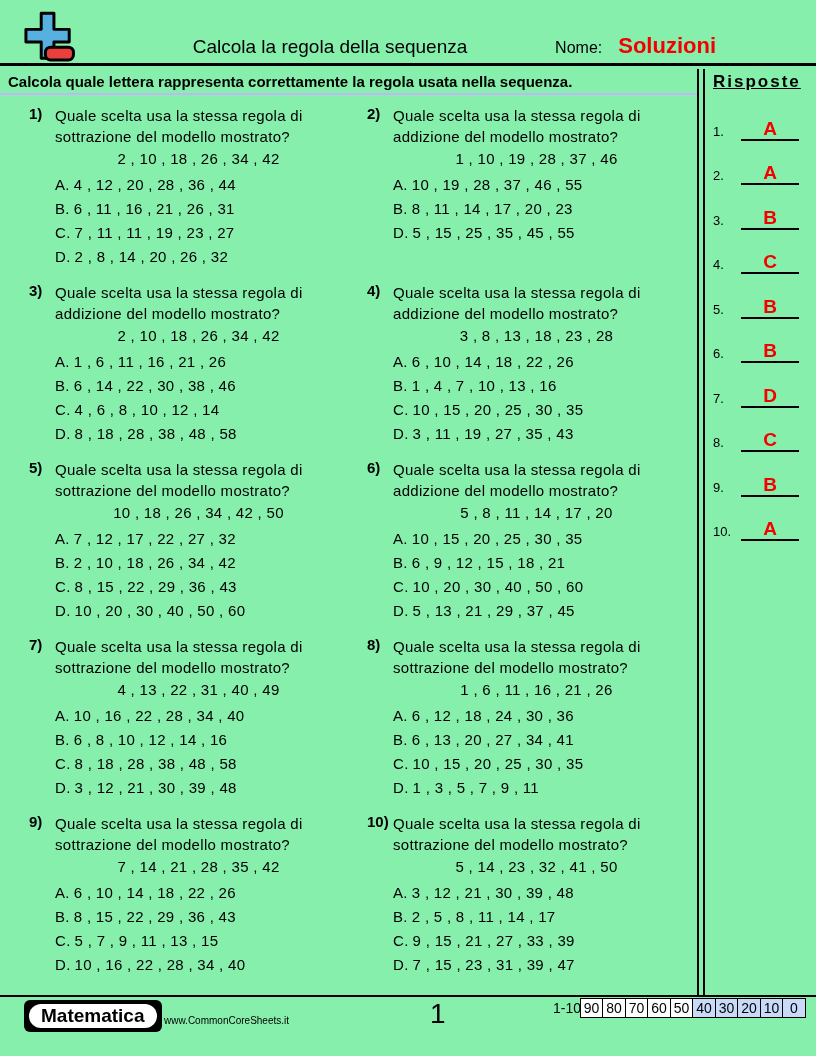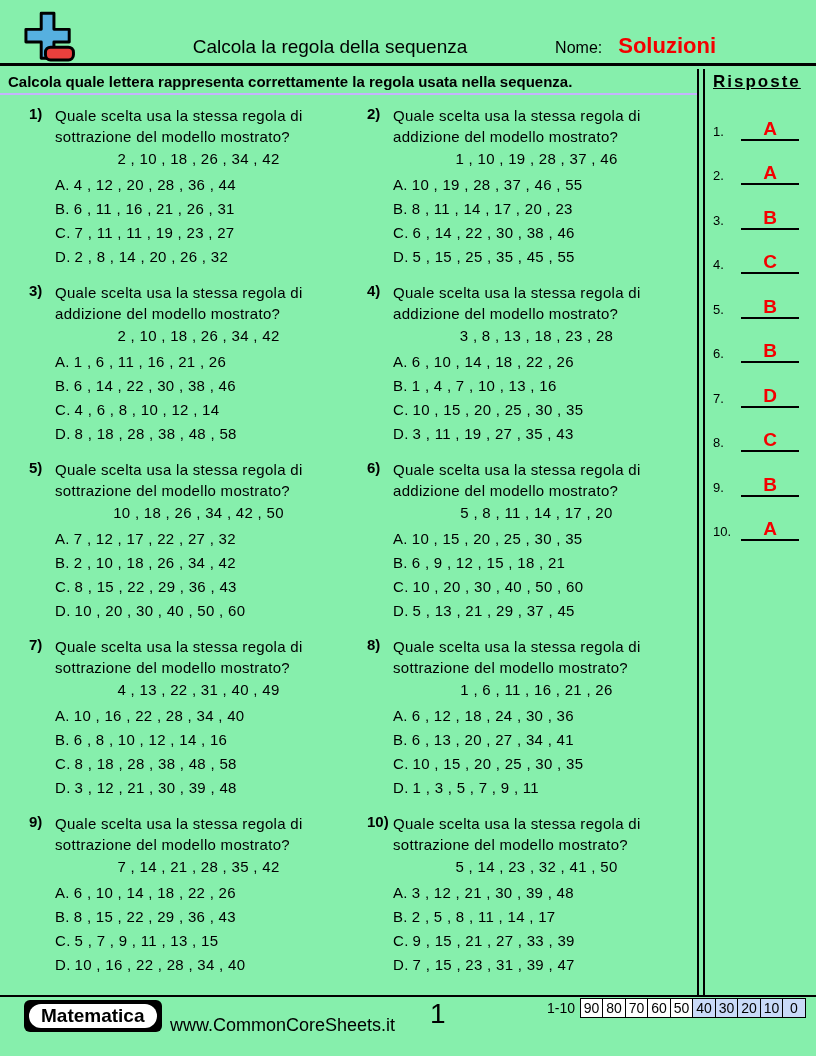--- a/index.html
+++ b/index.html
@@ -40,24 +40,24 @@
   .answers-list { margin-top: 4px; }
   .answer-row { height: 44.5px; display: flex; align-items: flex-end; gap: 2px; }
   .a-num { width: 26px; flex-shrink: 0; font-size: 13px; padding-bottom: 2px; }
   .a-blank { width: 58px; border-bottom: 2px solid #000; text-align: center; }
   .a-letter { display: inline-block; font-size: 19px; font-weight: bold; line-height: 21px; }
 
   
   .footer { position: absolute; left: 0; right: 0; bottom: 0; height: 61px; border-top: 2px solid #000; }
   .badge { position: absolute; left: 24px; top: 3px; background: #000; border-radius: 6px; padding: 4px 5px; }
   .badge-inner { background: #fff; border-radius: 15px; padding: 1px 12px; font-size: 19px; font-weight: bold; white-space: nowrap; }
-  .url { position: absolute; left: 170px; top: 18px; font-size: 18px; }
+  .url { position: absolute; left: 164px; top: 18px; font-size: 10px; }
   .page-num { position: absolute; left: 430px; top: 1px; font-size: 28px; }
   .score-strip { position: absolute; right: 10px; top: 1px; display: flex; align-items: center; }
-  .score-label { font-size: 14px; margin-right: 6px; }
+  .score-label { font-size: 14px; }
   .score-cell {
     width: 24px; height: 20px; border: 1.5px solid #000; margin-left: -1.5px;
     display: flex; align-items: center; justify-content: center; font-size: 14px; background: #fff;
   }
 </style>
 </head>
 <body>
 
 <div class="page">
 
@@ -113,23 +113,20 @@
       <div class="q-seq">1 , 10 , 19 , 28 , 37 , 46</div>
       <div class="q-options">
   <div class="q-option">
     <span class="opt-letter">A.</span><span class="opt-values">10 , 19 , 28 , 37 , 46 , 55</span>
   </div>
 
   <div class="q-option">
     <span class="opt-letter">B.</span><span class="opt-values">8 , 11 , 14 , 17 , 20 , 23</span>
   </div>
 
-  <div class="q-option">
-    <span class="opt-letter">C.</span><span class="opt-values">6 , 14 , 22 , 30 , 38 , 46</span>
-  </div>
 
   <div class="q-option">
     <span class="opt-letter">D.</span><span class="opt-values">5 , 15 , 25 , 35 , 45 , 55</span>
   </div>
 </div>
     </div>
   </div>
 
   <div class="question">
     <span class="q-num">3)</span>

